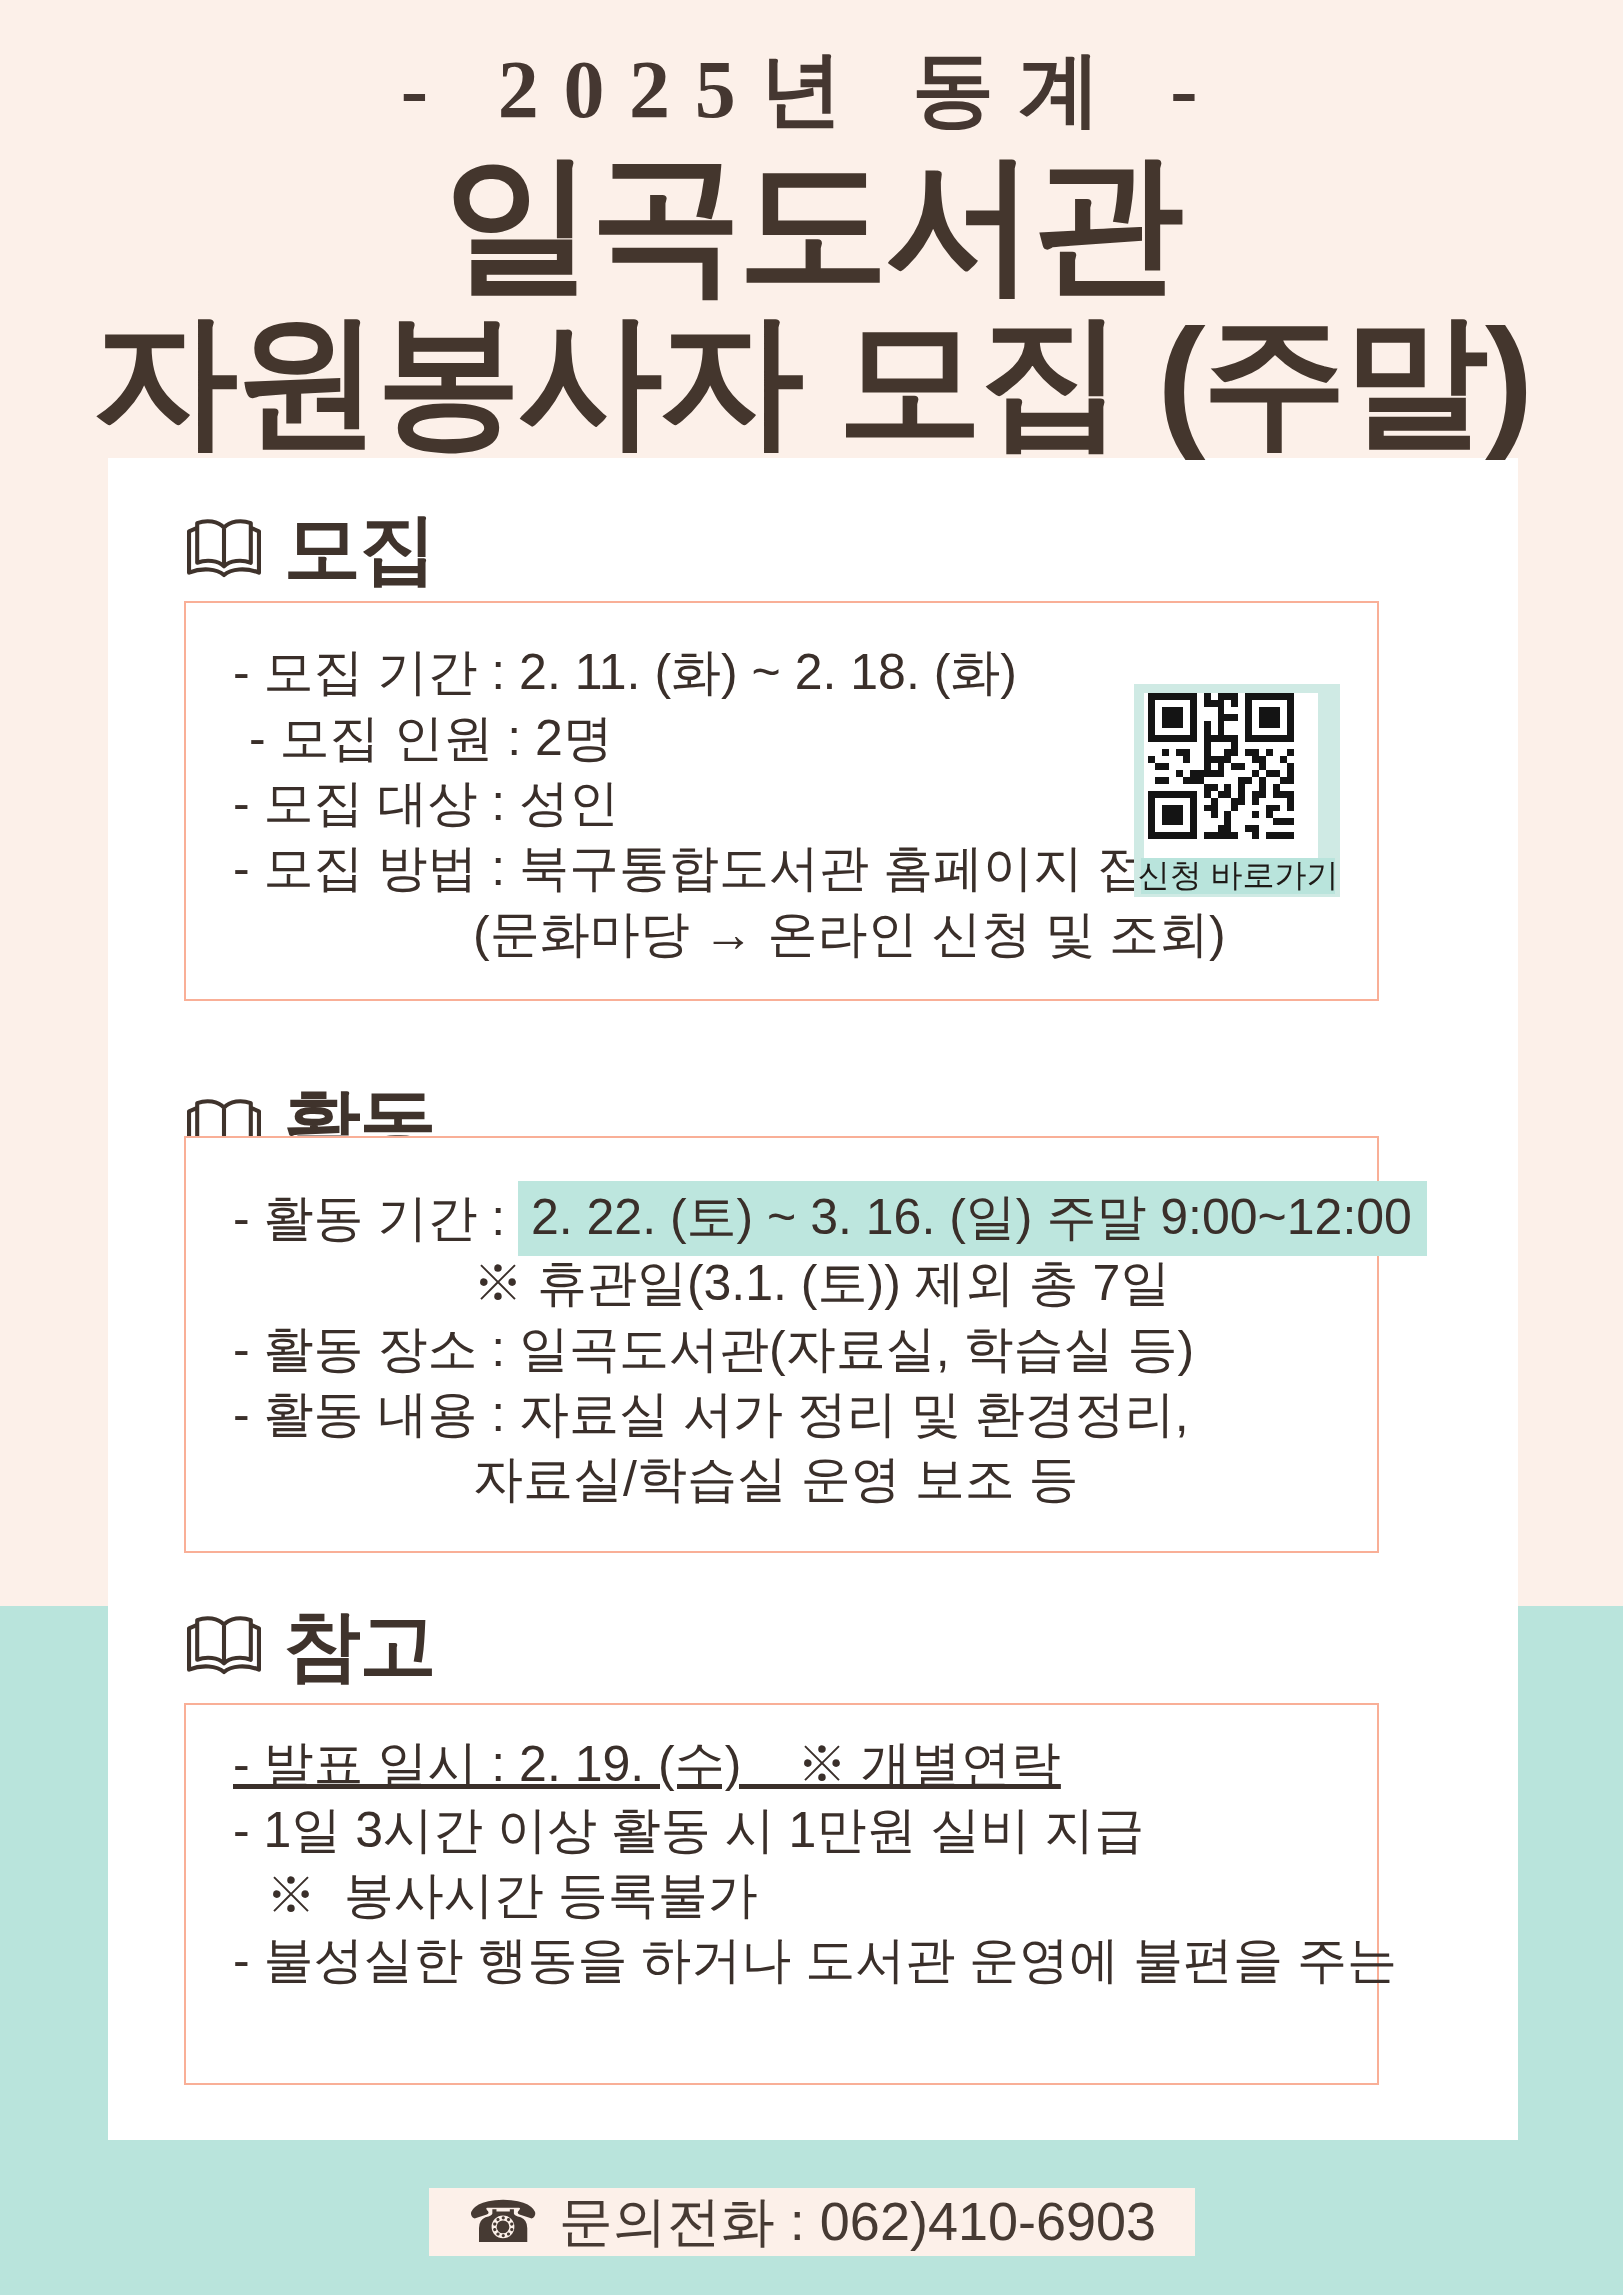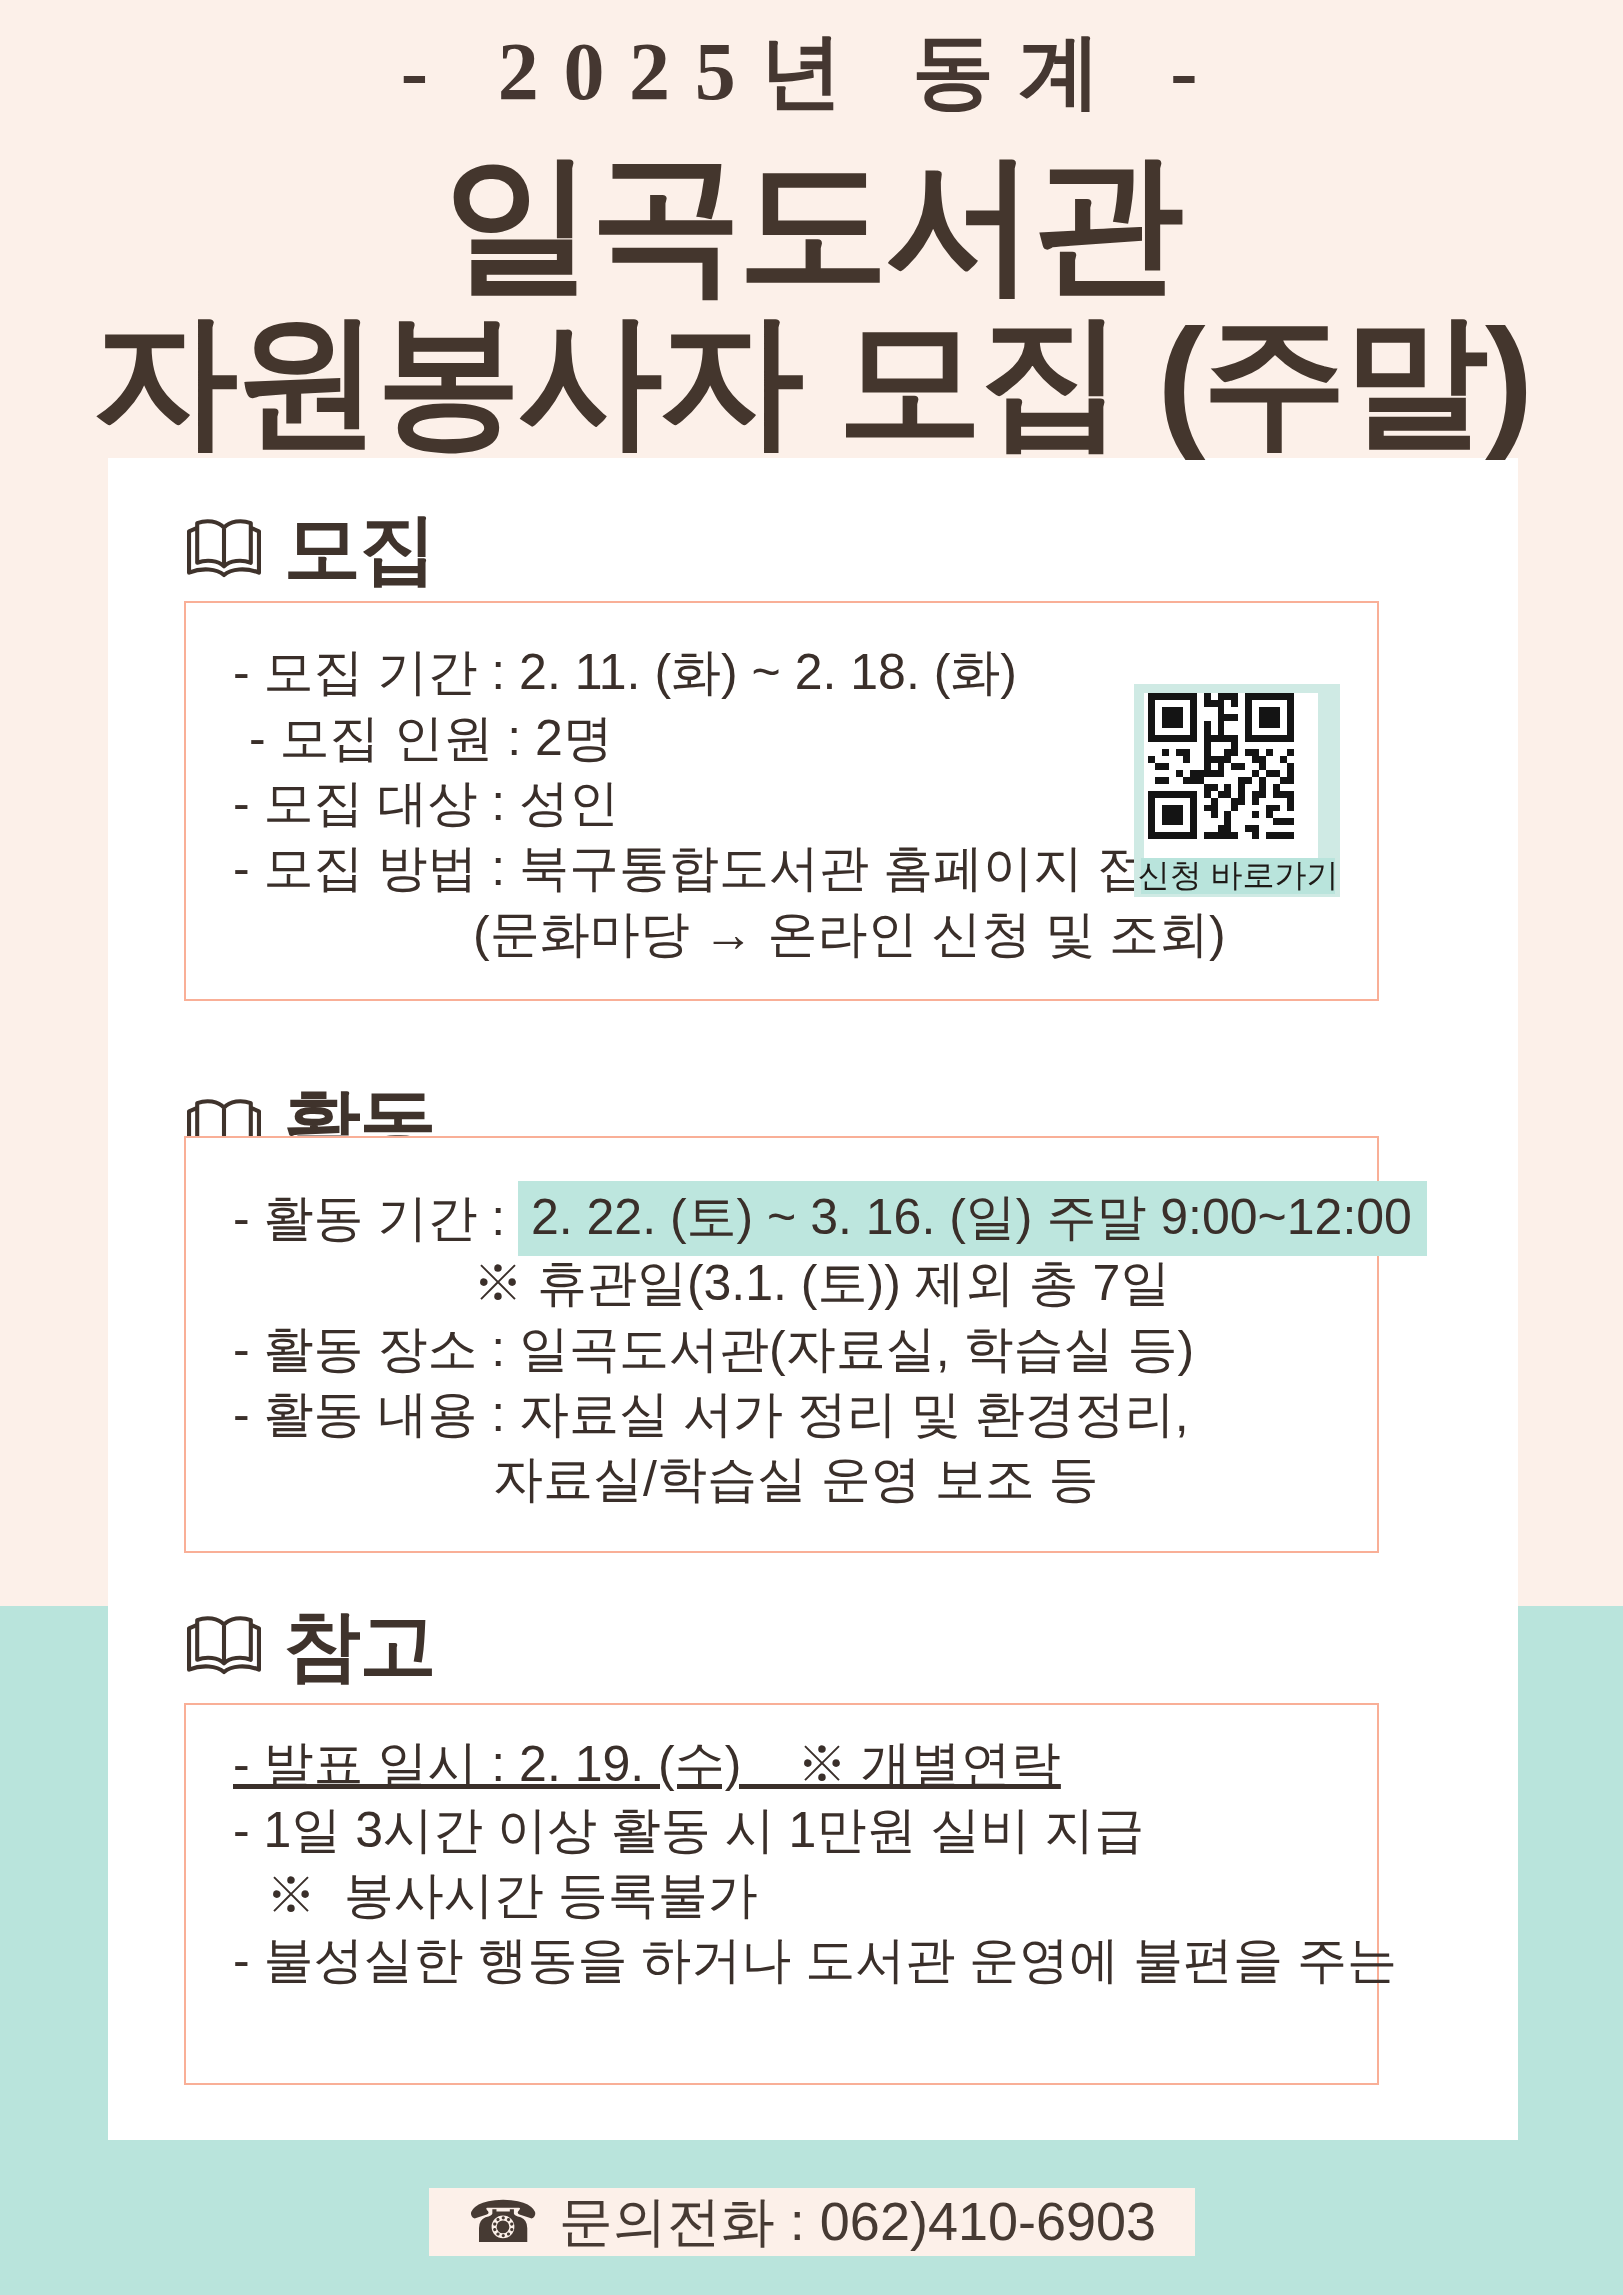--- a/index.html
+++ b/index.html
@@ -14,21 +14,21 @@
   .teal-band{
     position:absolute;left:0;top:1606px;width:1623px;height:689px;
     background:#B9E4DC;
   }
   .card{
     position:absolute;left:108px;top:458px;width:1410px;height:1682px;
     background:#FFFFFF;
   }
   
   .subtitle{
-    position:absolute;left:0;top:31px;width:1623px;
+    position:absolute;left:0;top:49px;width:1623px;
     text-align:center;
     font-family:"Liberation Serif", serif;
     font-weight:700;
     font-size:82px;line-height:82px;
     letter-spacing:0.30em;
     color:#453731;
     white-space:pre;
   }
   .title1{
     position:absolute;left:0;top:147px;width:1623px;
@@ -583,21 +583,21 @@
       <line x1="70" y1="24" x2="70" y2="86" stroke="#3F332C" stroke-width="7"></line>
       <path d="M24 22 L10 28 L10 99 C32 90 58 92 70 103 C82 92 108 90 130 99 L130 28 L116 22" fill="none" stroke="#3F332C" stroke-width="7" stroke-linejoin="round"></path>
     </svg>
     <div class="sec-label">활동</div>
   </div>
   <div class="box" style="top:1136px;height:417px;"></div>
   <div class="ln" style="left:233px;top:1186px;"><span>- 활동 기간 : </span><span class="hl">2. 22. (토) ~ 3. 16. (일) 주말 9:00~12:00</span></div>
   <div class="ln" style="left:473px;top:1251px;">※ 휴관일(3.1. (토)) 제외 총 7일</div>
   <div class="ln" style="left:233px;top:1317px;">- 활동 장소 : 일곡도서관(자료실, 학습실 등)</div>
   <div class="ln" style="left:233px;top:1382px;">- 활동 내용 : 자료실 서가 정리 및 환경정리,</div>
-  <div class="ln" style="left:473px;top:1447px;margin-left:20px;">자료실/학습실 운영 보조 등</div>
+  <div class="ln" style="left:473px;top:1447px;">자료실/학습실 운영 보조 등</div>
 
   <div class="sec-head" style="top:1609px;">
     <svg class="book" width="82" height="67" viewBox="0 0 140 115">
       <path d="M70 22 C60 10 40 8 24 14 L24 82 C40 76 60 78 70 88 C80 78 100 76 116 82 L116 14 C100 8 80 10 70 22 Z" fill="#FFFFFF" stroke="#3F332C" stroke-width="7" stroke-linejoin="round"></path>
       <line x1="70" y1="24" x2="70" y2="86" stroke="#3F332C" stroke-width="7"></line>
       <path d="M24 22 L10 28 L10 99 C32 90 58 92 70 103 C82 92 108 90 130 99 L130 28 L116 22" fill="none" stroke="#3F332C" stroke-width="7" stroke-linejoin="round"></path>
     </svg>
     <div class="sec-label">참고</div>
   </div>
   <div class="box" style="top:1703px;height:382px;"></div>

